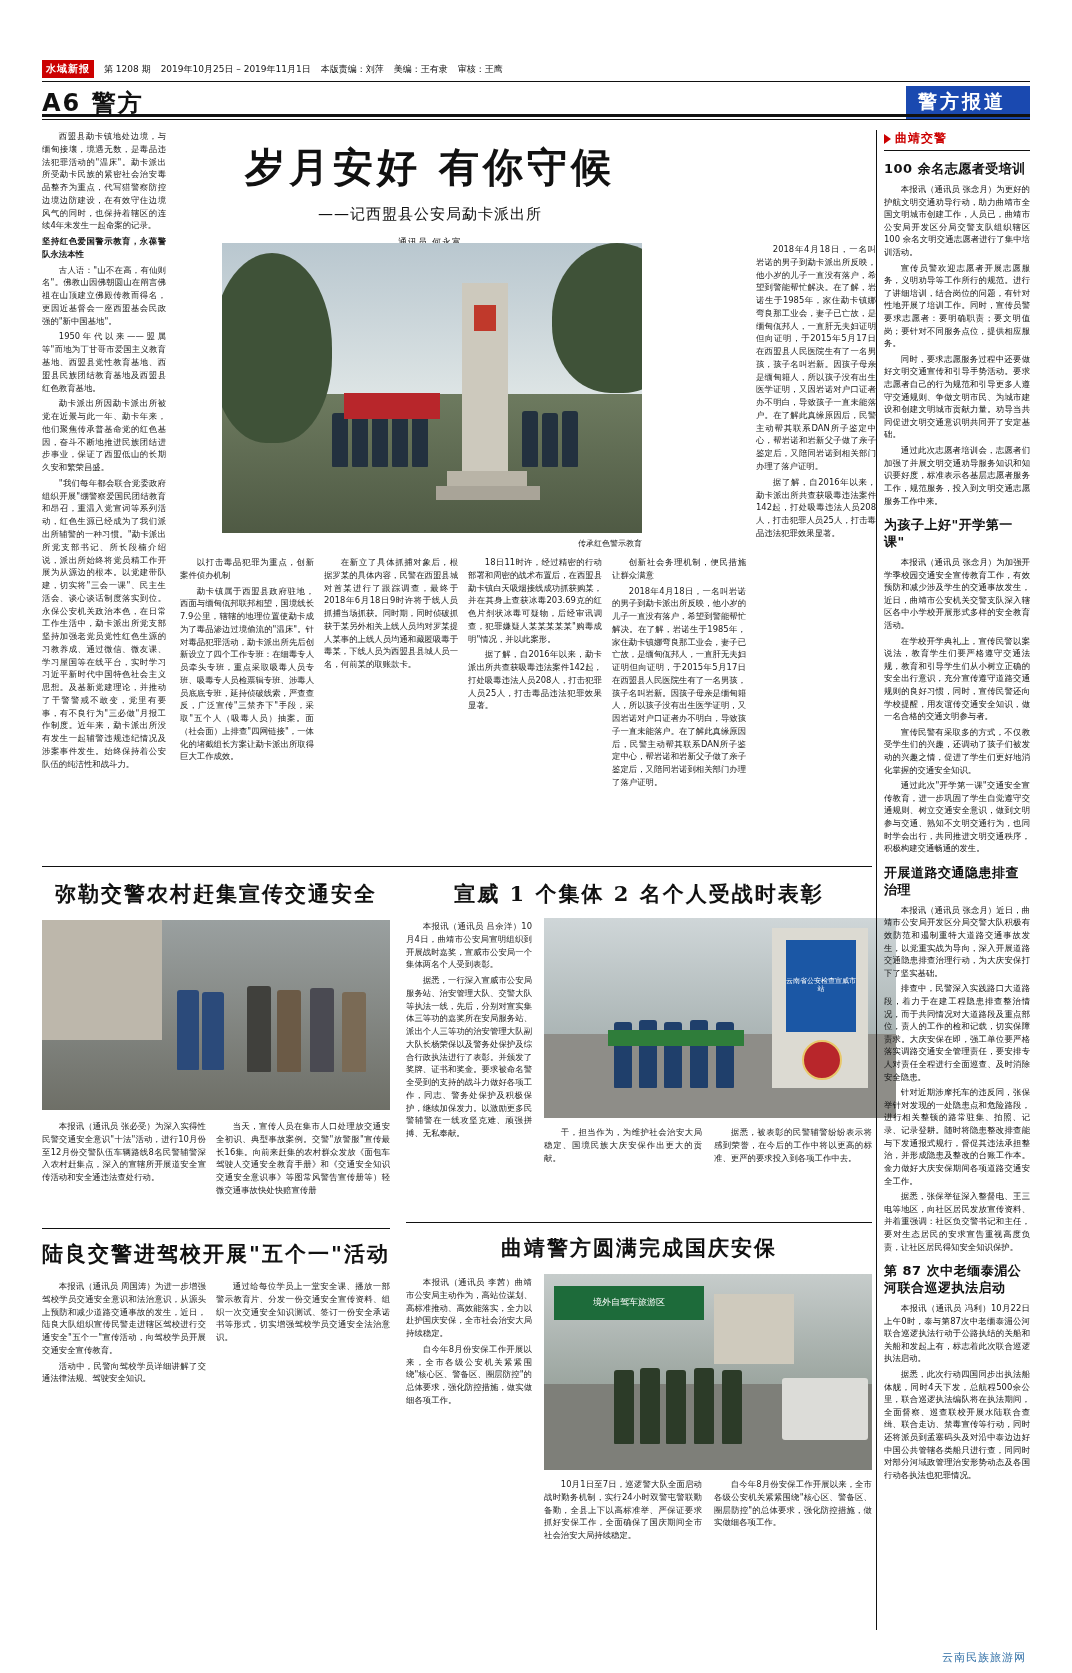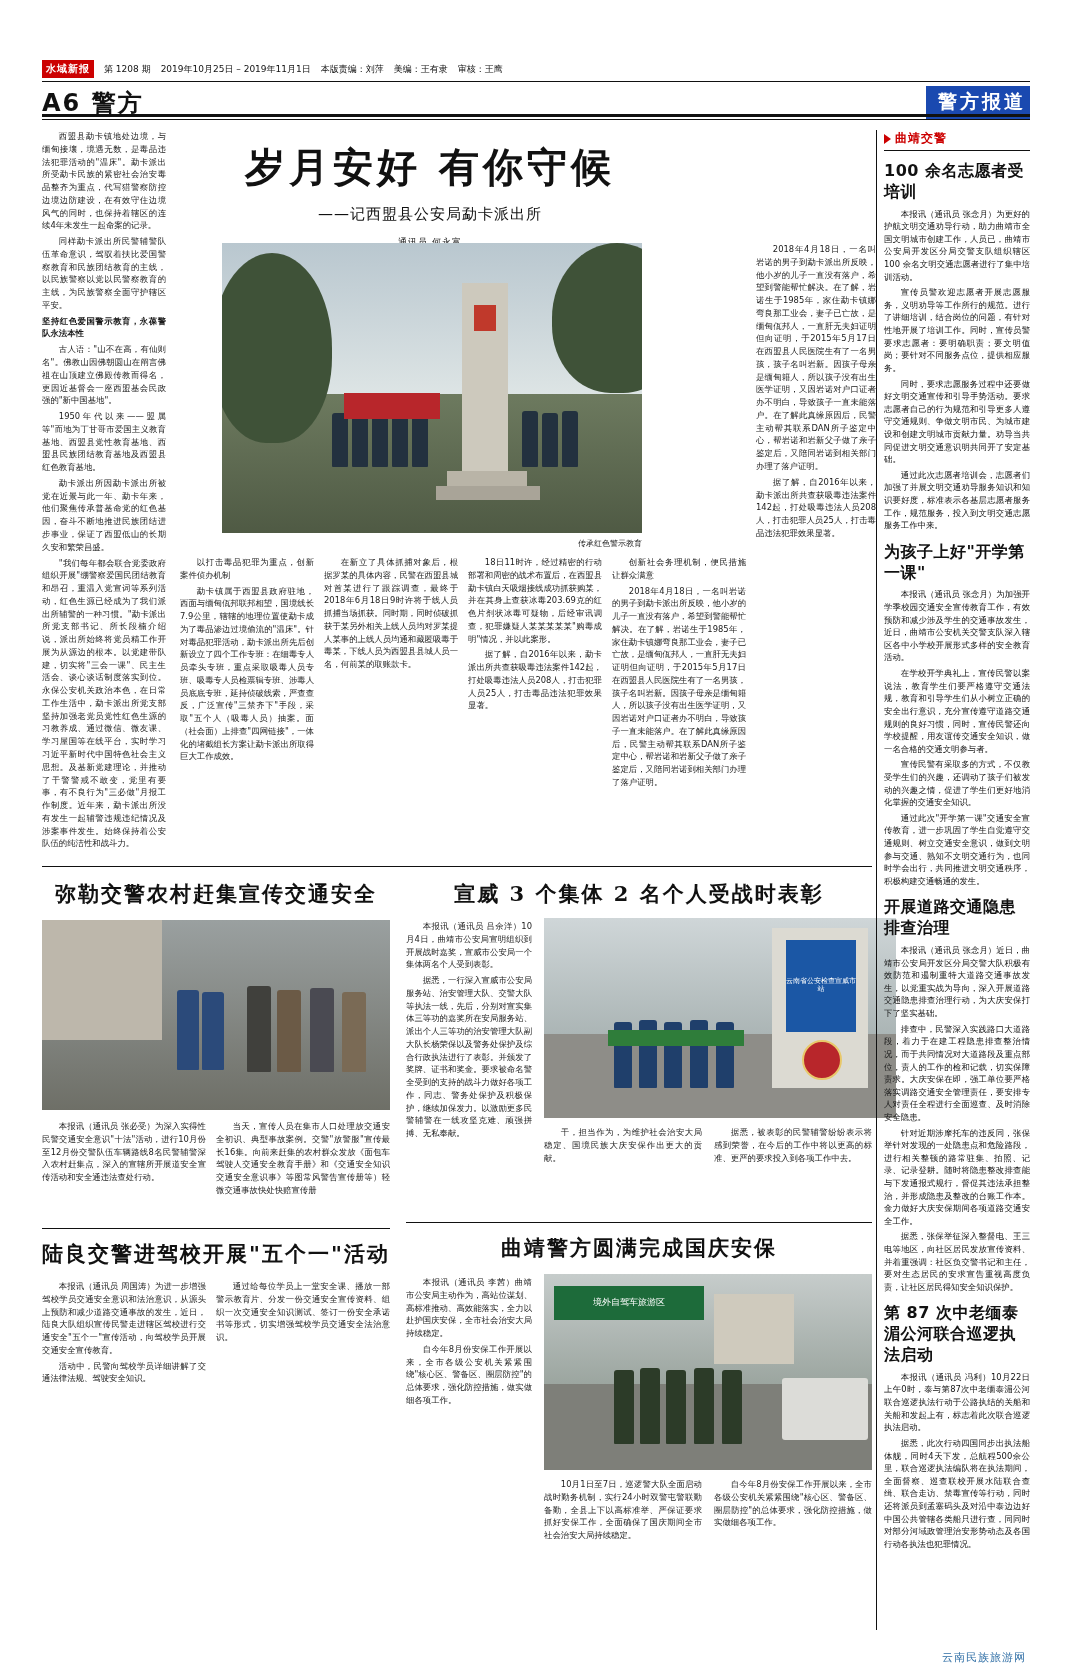--- a/index.html
+++ b/index.html
@@ -11,21 +11,21 @@
   }
   .page{position:relative;width:1072px;height:1673px;background:#fff;overflow:hidden;}
 
   
   .masthead{position:absolute;left:42px;top:60px;width:988px;}
   .mast-line1{display:flex;align-items:center;gap:10px;font-size:9px;color:#111;border-bottom:1px solid #111;padding-bottom:3px;}
   .mast-logo{background:#c00;color:#fff;font-size:10px;font-weight:bold;padding:2px 4px;letter-spacing:1px;}
   .mast-line1 span{white-space:nowrap;}
   .mast-line2{display:flex;align-items:flex-end;justify-content:space-between;padding-top:4px;}
   .mast-sec{font-size:24px;font-weight:bold;letter-spacing:2px;}
-  .mast-badge{background:#1a49b0;color:#fff;font-size:19px;font-weight:bold;letter-spacing:3px;padding:3px 4px 4px 12px;}
+  .mast-badge{background:#1a49b0;color:#fff;font-size:19px;font-weight:bold;letter-spacing:3px;padding:3px 24px 4px 12px;}
   .mast-rule{position:absolute;left:42px;top:114px;width:988px;height:3px;background:#111;}
   .mast-rule2{position:absolute;left:42px;top:119px;width:988px;height:1px;background:#111;}
 
   
   .col{position:absolute;font-size:8.4px;line-height:1.52;text-align:justify;color:#1a1a1a;}
   .col p{margin:0 0 3px 0;text-indent:2em;}
 
   
   .c1{left:42px;top:130px;width:124px;}
 
@@ -36,21 +36,21 @@
   .byline{font-size:9px;margin-top:12px;letter-spacing:1px;}
 
   .photo{position:absolute;background:#5d6a54;overflow:hidden;}
   .photo-cap-out{position:absolute;font-size:8px;color:#222;text-align:right;}
 
   
   .side{position:absolute;left:884px;top:130px;width:146px;}
   .side-flag{display:flex;align-items:center;gap:4px;color:#c00;font-size:12px;font-weight:bold;letter-spacing:1px;}
   .side-flag .tri{width:0;height:0;border-left:7px solid #c00;border-top:5px solid transparent;border-bottom:5px solid transparent;}
   .side-rule{height:1px;background:#111;margin:3px 0 6px 0;}
-  .side h3{font-size:16px;font-weight:bold;margin:10px 0 5px 0;line-height:1.3;letter-spacing:.5px;}
+  .side h3{font-size:13px;font-weight:bold;margin:10px 0 5px 0;line-height:1.3;letter-spacing:.5px;}
   .side p{margin:0 0 3px 0;font-size:8.4px;line-height:1.5;text-indent:2em;text-align:justify;}
 
   
   .sechead{position:absolute;font-family:"DejaVu Serif","Liberation Serif",serif;font-weight:bold;text-align:center;letter-spacing:2px;}
 
   .divider{position:absolute;background:#111;height:1px;}
 
   
   .wm{position:absolute;right:46px;bottom:8px;font-size:11px;color:#2f6ea5;letter-spacing:1px;}
 
@@ -84,21 +84,20 @@
     <div class="mast-line2">
       <div class="mast-sec">A6 警方</div>
       <div class="mast-badge">警方报道</div>
     </div>
   </div>
   <div class="mast-rule"></div>
   <div class="mast-rule2"></div>
 
   <div class="col c1">
     <p>西盟县勐卡镇地处边境，与缅甸接壤，境遇无数，是毒品违法犯罪活动的"温床"。勐卡派出所受勐卡民族的紧密社会治安毒品整齐为重点，代写猎警察防控边境边防建设，在有效守住边境风气的同时，也保持着辖区的连续4年未发生一起命案的记录。</p>
-    <p>同样勐卡派出所民警辅警队伍革命意识，驾驭着扶比爱国警察教育和民族团结教育的主线，以民族警察以党以民警察教育的主线，为民族警察全面守护辖区平安。</p>
     <p style="text-indent:0;font-weight:bold;">坚持红色爱国警示教育，永葆警队永法本性</p>
     <p>古人语："山不在高，有仙则名"。佛教山因佛朝圆山在阐言佛祖在山顶建立佛殿传教而得名，更因近基督会一座西盟基会民政强的"新中国基地"。</p>
     <p>1950年代以来——盟属等"而地为丁甘哥市爱国主义教育基地、西盟县党性教育基地、西盟县民族团结教育基地及西盟县红色教育基地。</p>
     <p>勐卡派出所因勐卡派出所被党在近景与此一年、勐卡年来，他们聚焦传承普基命党的红色基因，奋斗不断地推进民族团结进步事业，保证了西盟低山的长期久安和繁荣昌盛。</p>
     <p>"我们每年都会联合党委政府组织开展"绷警察爱国民团结教育和昂召，重温入党宣词等系列活动，红色生源已经成为了我们派出所辅警的一种习惯。"勐卡派出所党支部书记、所长段楠介绍说，派出所始终将党员精工作开展为从源边的根本。以党建带队建，切实将"三会一课"、民主生活会、谈心谈话制度落实到位。永保公安机关政治本色，在日常工作生活中，勐卡派出所党支部坚持加强老党员党性红色生源的习教养成、通过微信、微友课、学习屋国等在线平台，实时学习习近平新时代中国特色社会主义思想。及基新党建理论，并推动了干警警戒不敢变，党里有要事，有不良行为"三必做"月报工作制度。近年来，勐卡派出所没有发生一起辅警违规违纪情况及涉案事件发生。始终保持着公安队伍的纯洁性和战斗力。</p>
   </div>
 
   <div class="headline-wrap">
     <div class="headline">岁月安好 有你守候</div>
     <div class="subhead">——记西盟县公安局勐卡派出所</div>
@@ -171,21 +170,21 @@
 
   <div class="sechead" style="left:42px;top:1240px;width:348px;font-size:21px;">陆良交警进驾校开展"五个一"活动</div>
   <div class="col" style="left:42px;top:1280px;width:164px;">
     <p>本报讯（通讯员 周国涛）为进一步增强驾校学员交通安全意识和法治意识，从源头上预防和减少道路交通事故的发生，近日，陆良大队组织宣传民警走进辖区驾校进行交通安全"五个一"宣传活动，向驾校学员开展交通安全宣传教育。</p>
     <p>活动中，民警向驾校学员详细讲解了交通法律法规、驾驶安全知识。</p>
   </div>
   <div class="col" style="left:216px;top:1280px;width:174px;">
     <p>通过给每位学员上一堂安全课、播放一部警示教育片、分发一份交通安全宣传资料、组织一次交通安全知识测试、签订一份安全承诺书等形式，切实增强驾校学员交通安全法治意识。</p>
   </div>
 
-  <div class="sechead" style="left:406px;top:880px;width:466px;font-size:21px;">宣威 3 个集体 2 名个人受战时表彰</div>
+  <div class="sechead" style="left:406px;top:880px;width:466px;font-size:21px;">宣威 1 个集体 2 名个人受战时表彰</div>
   <div class="col" style="left:406px;top:920px;width:126px;">
     <p>本报讯（通讯员 吕余洋）10月4日，曲靖市公安局宣明组织到开展战时嘉奖，宣威市公安局一个集体两名个人受到表彰。</p>
     <p>据悉，一行深入宣威市公安局服务站、治安管理大队、交警大队等执法一线，先后，分别对宣实集体三等功的嘉奖所在安局服务站、派出个人三等功的治安管理大队副大队长杨荣保以及警务处保护及综合行政执法进行了表彰。并颁发了奖牌、证书和奖金。要求被命名警全受到的支持的战斗力做好各项工作，同志、警务处保护及积极保护，继续加保发力。以激励更多民警辅警在一线攻坚克难、顽强拼搏、无私奉献。</p>
   </div>
   <div class="photo" style="left:544px;top:918px;width:352px;height:200px;background:#000000;">
     <div style="position:absolute;left:0;top:0;width:100%;height:60%;background:linear-gradient(#cfd6d8,#aab4b4);"></div>
     <div class="road" style="left:0;bottom:0;width:100%;height:42%;background:#8e8d88;"></div>
     <div class="bld" style="left:228px;top:10px;width:96px;height:160px;background:#dcdad2;"></div>
     <div class="sign" style="left:242px;top:22px;width:70px;height:92px;background:#1b57a5;">云南省公安检查宣威市站</div>
     <div class="badge-round" style="left:258px;top:122px;width:36px;height:36px;"></div>

